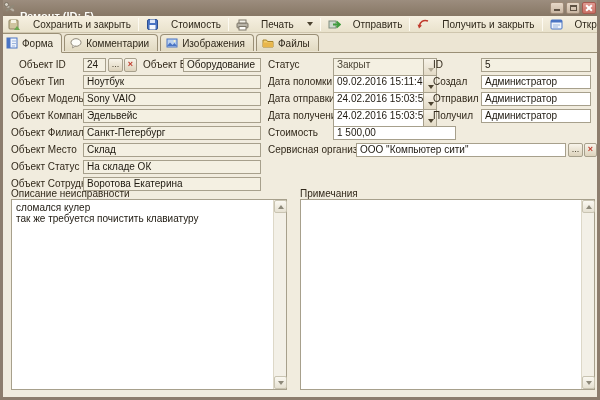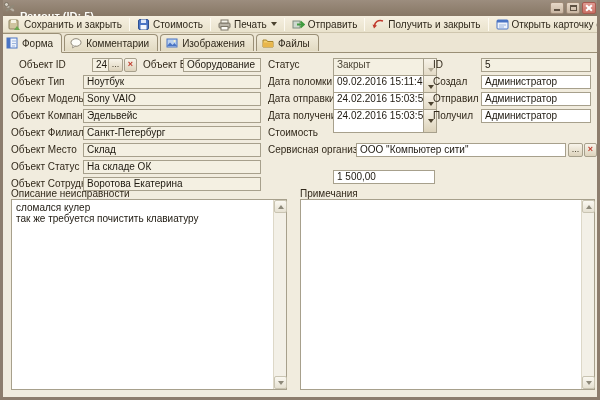--- a/index.html
+++ b/index.html
@@ -16,21 +16,21 @@
   .wbtn.close{background:linear-gradient(#e09a92,#c96f64);border-color:#a85a50;}
   .glyph-min{width:6px;height:2px;background:#5f5143;margin-top:4px;}
   .glyph-max{width:7px;height:6px;border:1px solid #5f5143;border-top-width:2px;box-sizing:border-box;}
   .glyph-x{position:relative;width:8px;height:8px;}
   .glyph-x::before,.glyph-x::after{content:"";position:absolute;left:3px;top:0;width:2px;height:8px;background:#fff;}
   .glyph-x::before{transform:rotate(45deg);} .glyph-x::after{transform:rotate(-45deg);}
   
   .toolbar{position:absolute;left:-3px;top:16px;width:600px;height:17px;box-sizing:border-box;
     background:linear-gradient(#f6f0e1,#e9e2cc);border-bottom:1px solid #cfc6ae;
     display:flex;align-items:center;padding:0 3px;font-size:10px;color:#2f2а1c;}
-  .tbtn{display:flex;align-items:center;gap:3px;padding:1px 4px;border:1px solid transparent;border-radius:2px;
+  .tbtn{display:flex;align-items:center;gap:12px;padding:1px 4px;border:1px solid transparent;border-radius:2px;
     white-space:nowrap;color:#2f281b;cursor:default;}
   .tbtn svg{width:13px;height:13px;flex:0 0 auto;}
   .tsep{width:1px;height:13px;background:#c6bca4;border-right:1px solid #fdfaf1;margin:0 2px;}
   .tspacer{flex:1;}
   .darr{width:0;height:0;border-left:3px solid transparent;border-right:3px solid transparent;border-top:4px solid #4b422f;margin-left:1px;}
   
   .tabbar{position:absolute;left:-3px;top:33px;width:600px;height:20px;display:flex;align-items:center;
     padding-left:0;box-sizing:border-box;border-bottom:1px solid #9a8f76;background:#ece5d3;}
   .tab{display:flex;align-items:center;gap:4px;font-size:10px;color:#2f281b;
     border:1px solid #9a8f76;border-bottom:none;border-radius:4px 4px 0 0;
@@ -173,21 +173,21 @@
     <div class="tab">
       <svg viewBox="0 0 12 12">
         <path d="M1 3 L1 10 L11 10 L11 4.5 L5.5 4.5 L4.5 3 Z" fill="#f3cf70" stroke="#a8842d"></path>
         <path d="M1 5.5 L11 5.5 L11 10 L1 10 Z" fill="#e8b64c"></path>
       </svg>
       <span>Файлы</span>
     </div>
   </div>
 
   <div class="lbl" style="left:8px;top:59px;margin-left:8px;">Объект ID</div>
-  <div class="fld ro" style="left:89px;top:58px;width:23px;">24</div>
+  <div class="fld ro" style="left:80px;top:58px;width:23px;">24</div>
   <div class="sqbtn" style="left:105px;top:58px;width:15px;">...</div>
   <div class="sqbtn red" style="left:121px;top:58px;width:13px;">×</div>
   <div class="lbl" style="left:140px;top:59px;">Объект Вид</div>
   <div class="fld ro" style="left:180px;top:58px;width:78px;">Оборудование</div>
 
   <div class="lbl" style="left:265px;top:59px;">Статус</div>
   <div class="combo disabled" style="left:330px;top:58px;width:104px;">
     <div class="cfield">Закрыт</div>
     <div class="cbtn">
         <span class="darr"></span>
@@ -228,21 +228,21 @@
     <div class="cbtn">
         <span class="darr"></span>
       </div>
   </div>
   <div class="lbl" style="left:430px;top:110px;">Получил</div>
   <div class="fld" style="left:478px;top:109px;width:110px;">Администратор</div>
 
   <div class="lbl" style="left:8px;top:127px;">Объект Филиал</div>
   <div class="fld ro" style="left:80px;top:126px;width:178px;">Санкт-Петербург</div>
   <div class="lbl" style="left:265px;top:127px;">Стоимость</div>
-  <div class="fld" style="left:330px;top:126px;width:102px;margin-top:44px;">1 500,00</div>
+  <div class="fld" style="left:330px;top:126px;width:123px;">1 500,00</div>
 
   <div class="lbl" style="left:8px;top:144px;">Объект Место</div>
   <div class="fld ro" style="left:80px;top:143px;width:178px;">Склад</div>
   <div class="lbl" style="left:265px;top:144px;">Сервисная организация</div>
   <div class="fld" style="left:353px;top:143px;width:210px;">ООО "Компьютер сити"</div>
   <div class="sqbtn" style="left:565px;top:143px;width:15px;">...</div>
   <div class="sqbtn red" style="left:581px;top:143px;width:13px;">×</div>
 
   <div class="lbl" style="left:8px;top:161px;">Объект Статус</div>
   <div class="fld ro" style="left:80px;top:160px;width:178px;">На складе ОК</div>

